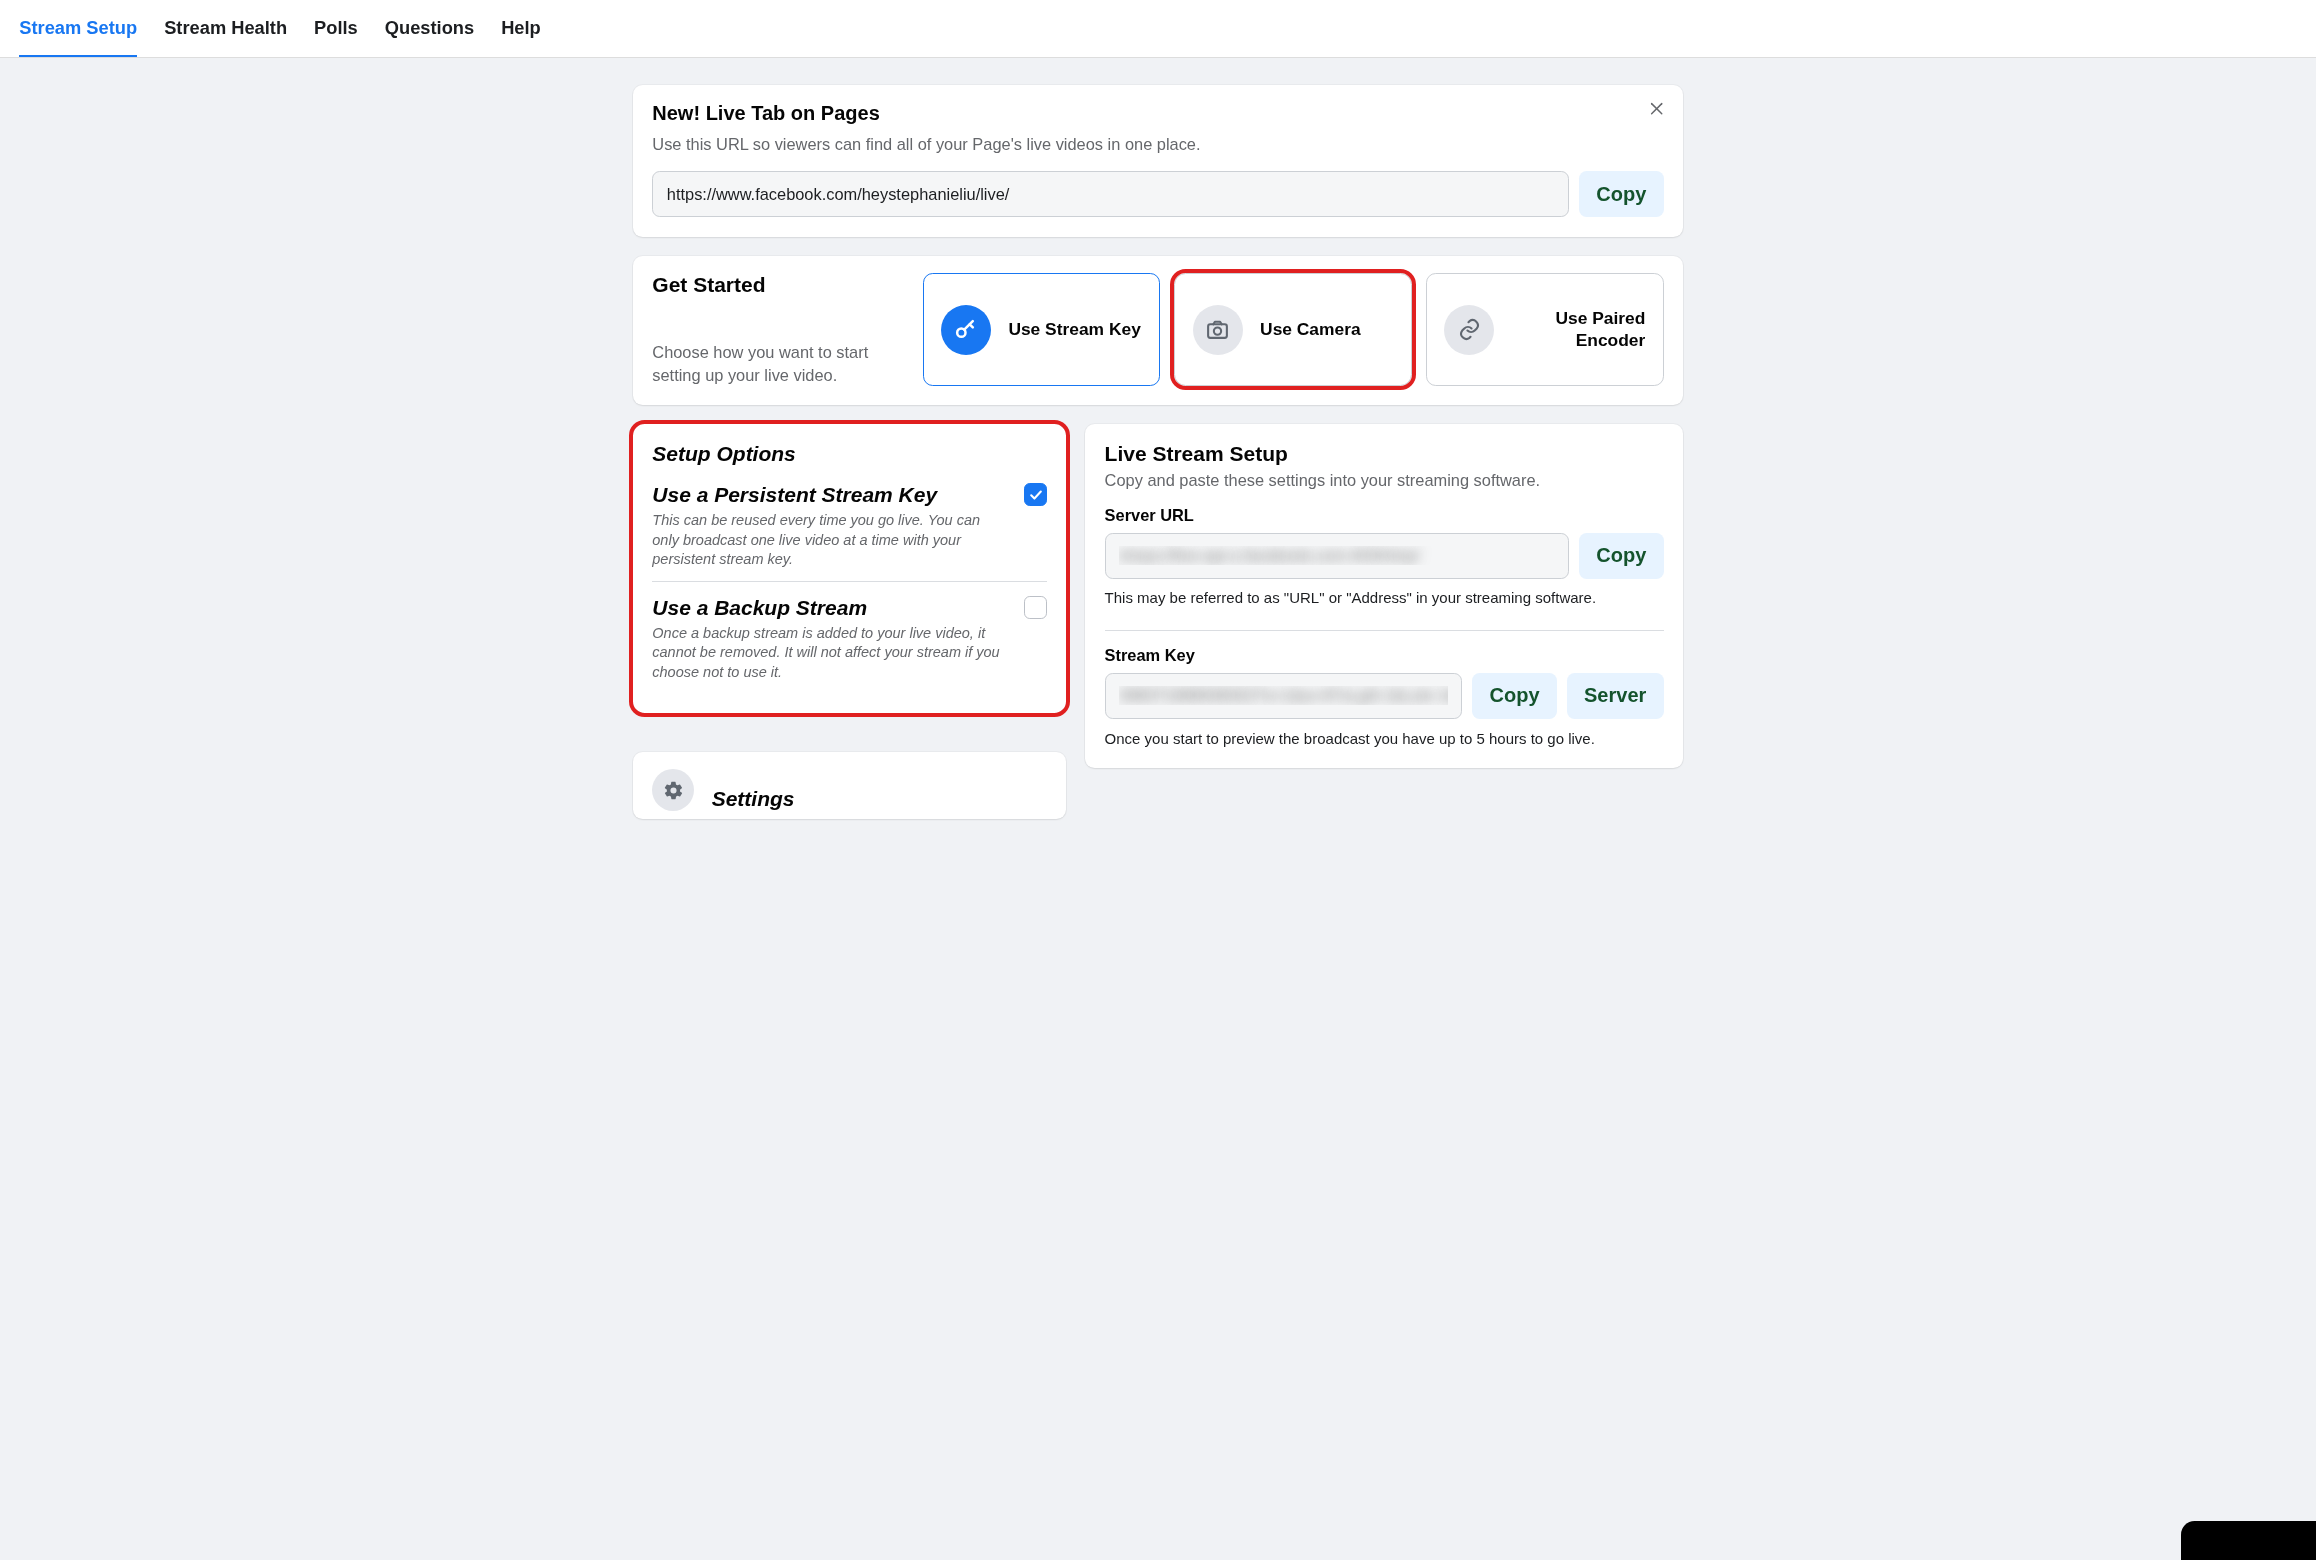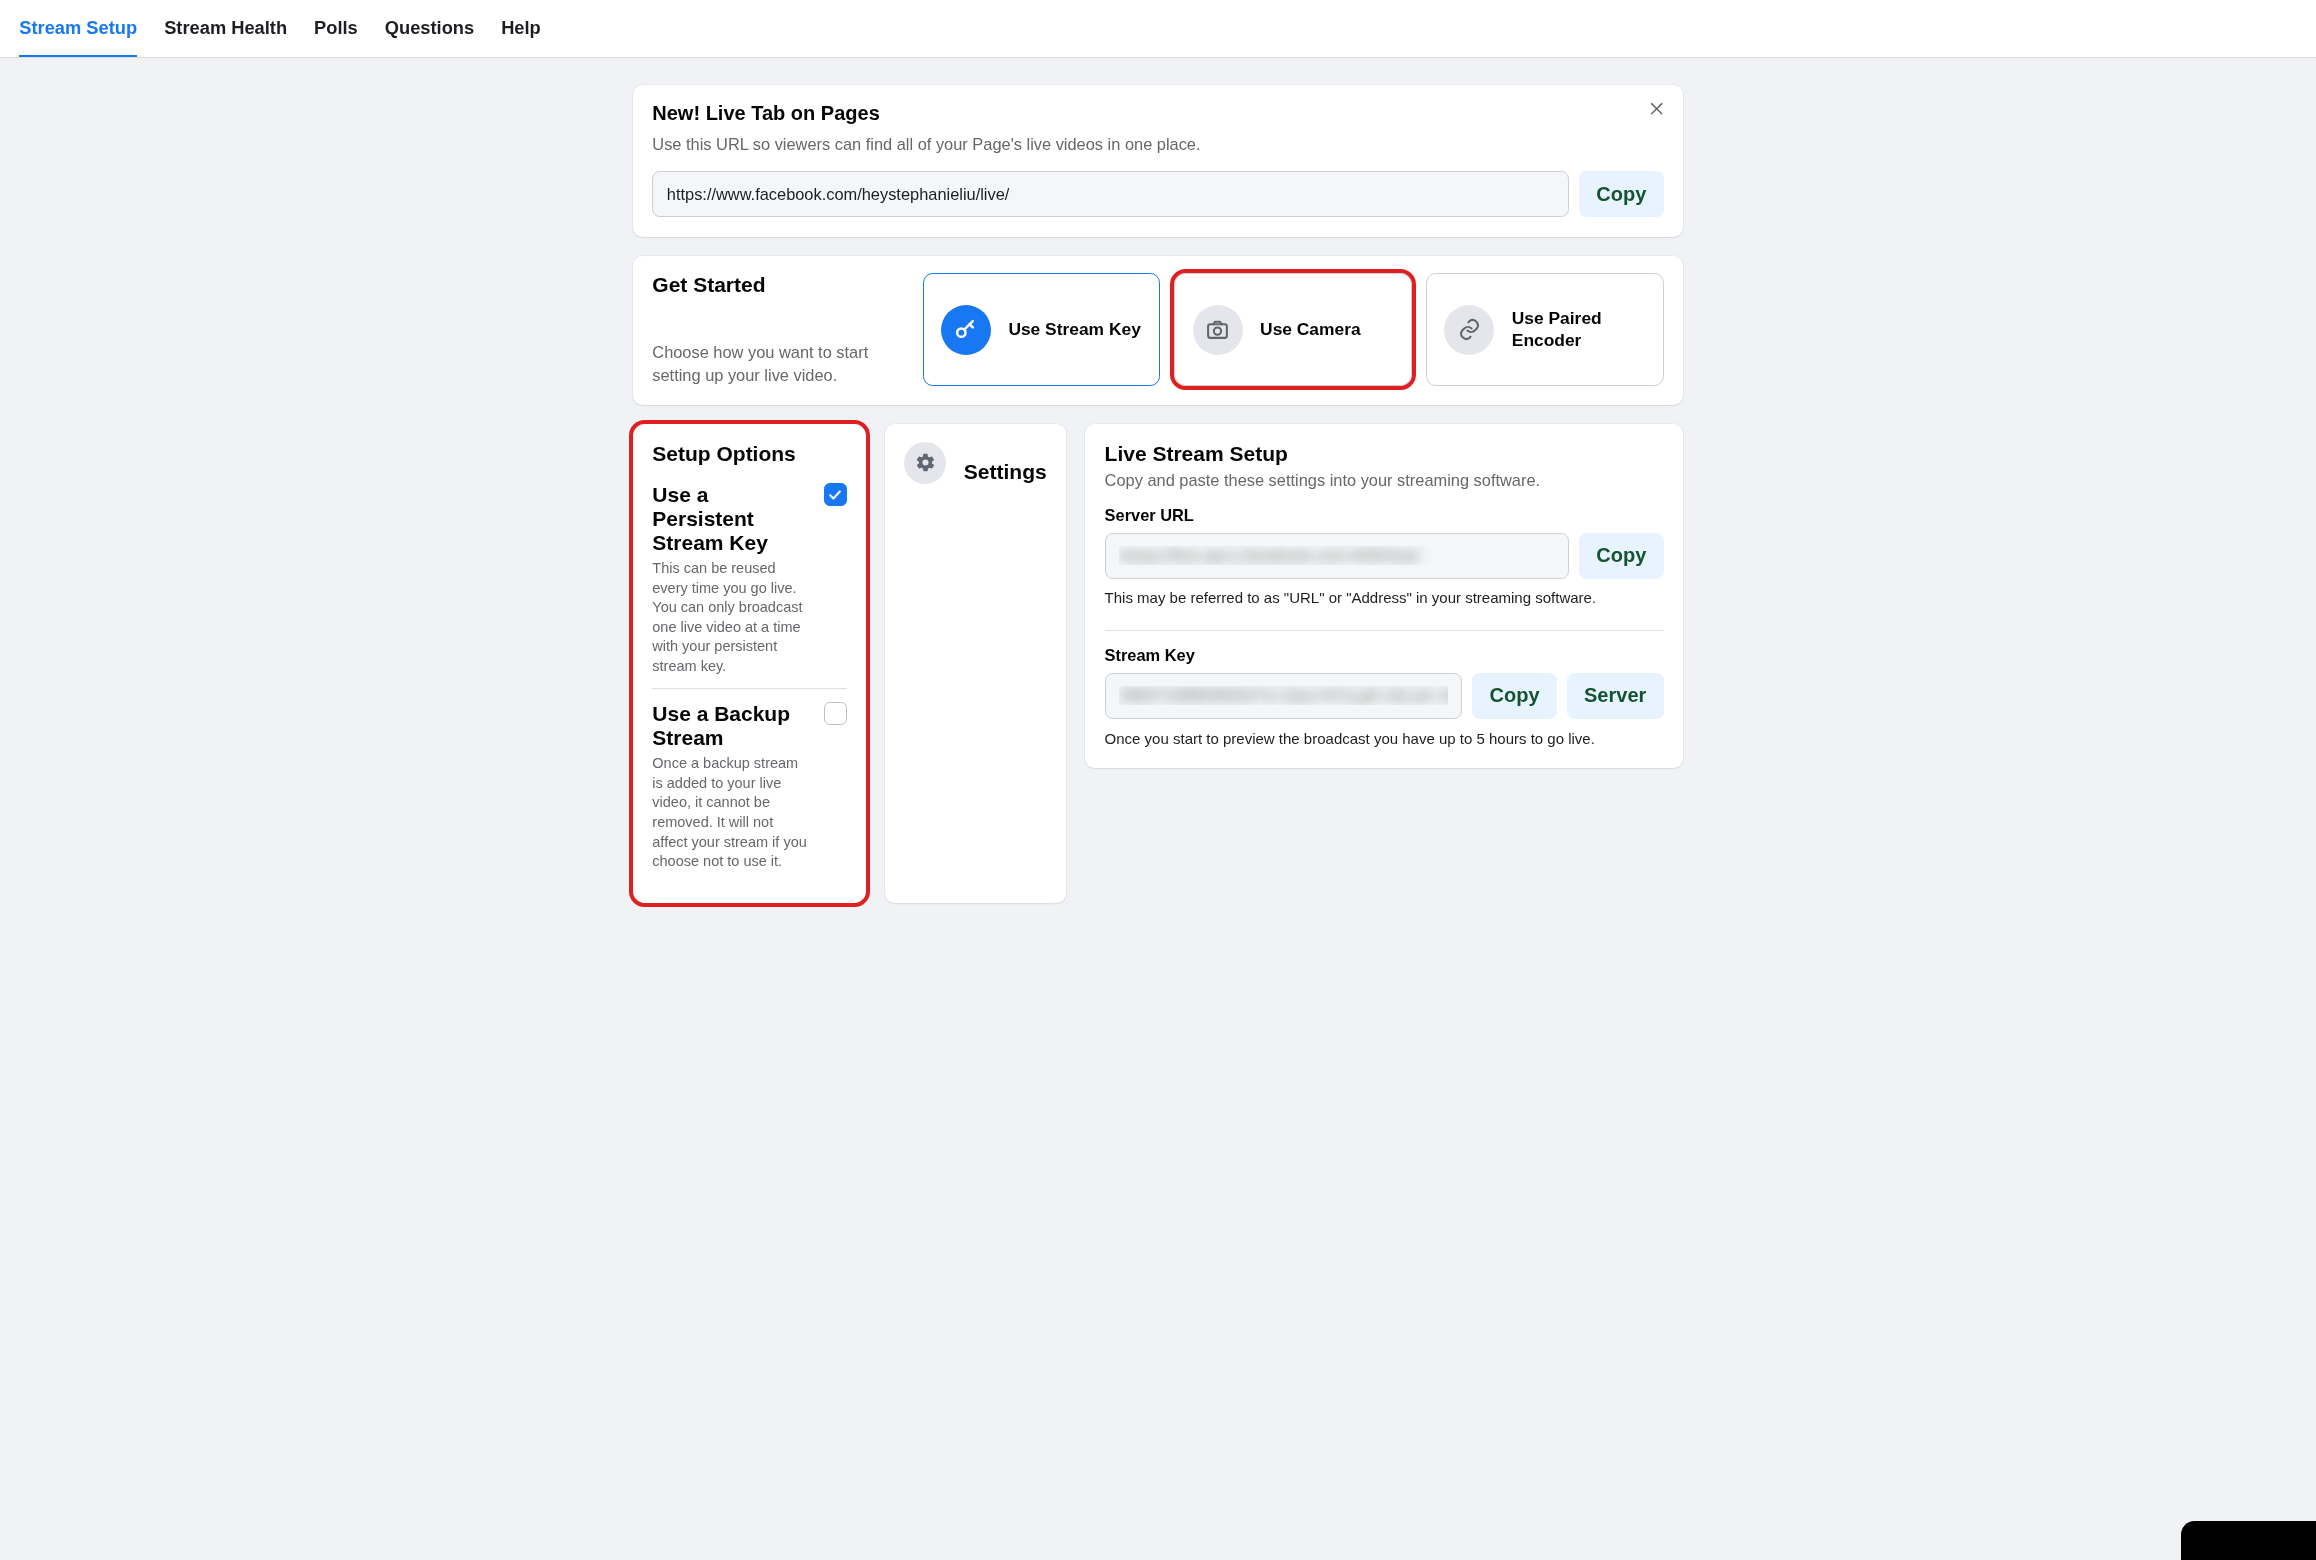--- a/index.html
+++ b/index.html
@@ -98,20 +98,21 @@
   .gs-text p {
     color: #65676b;
     font-size: 16.4px;
     line-height: 1.35;
     margin-top: 44px;
   }
   .option-btns {
     flex: 1;
     display: flex;
     gap: 14px;
+    text-align: right;
   }
   .opt {
     flex: 1;
     border: 1px solid #ccd0d5;
     border-radius: 9.7px;
     padding: 17.4px 17.4px;
     display: flex;
     align-items: center;
     gap: 17.4px;
     cursor: pointer;
@@ -129,21 +130,21 @@
   .opt-label { font-size: 17.4px; font-weight: 600; line-height: 1.25; }
   .highlight-red {
     outline: 4.8px solid #e02020;
     border-radius: 11.6px;
   }
   .two-col {
     display: flex;
     gap: 19.3px;
     align-items: flex-start;
   }
-  .left-col { flex: 0 0 433px; display:flex; flex-direction:row; gap:19.3px;}
+  .left-col { flex: 0 0 433px; display:flex; flex-direction:column; gap:19.3px;font-style:italic;}
   .right-col { flex: 1; }
   .setup-options h3 {
     font-size: 21px;
     font-weight: 700;
     margin-bottom: 17.4px;
   }
   .option-row {
     display: flex;
     align-items: flex-start;
     gap: 13.5px;

